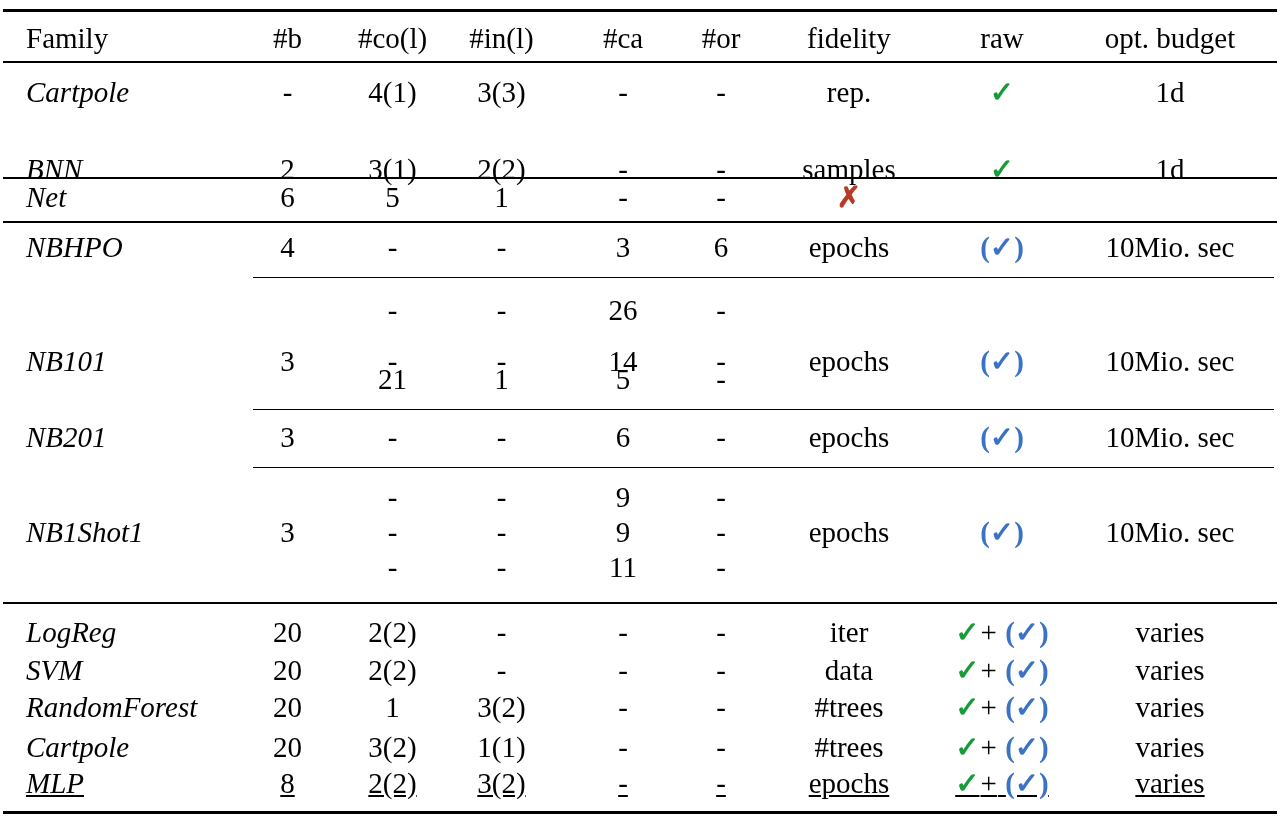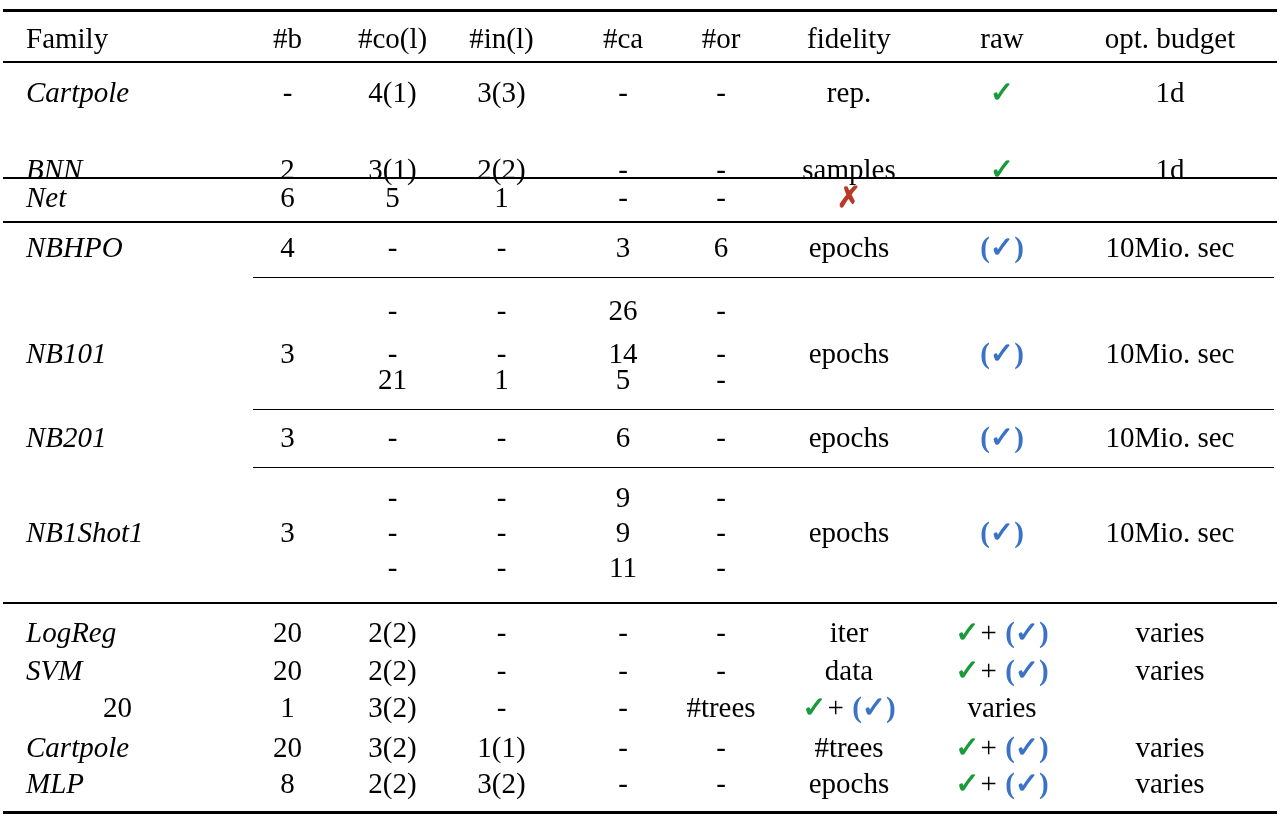--- a/index.html
+++ b/index.html
@@ -90,21 +90,21 @@
       <div class="cell c-family"></div>
       <div class="cell c-b"></div>
       <div class="cell c-co">-</div>
       <div class="cell c-in">-</div>
       <div class="cell c-ca">26</div>
       <div class="cell c-or">-</div>
       <div class="cell c-fidelity"></div>
       <div class="cell c-raw"></div>
       <div class="cell c-budget"></div>
     </div>
-    <div class="row" style="top: 335px; text-align: right;">
+    <div class="row" style="top: 343px; text-align: right;">
       <div class="cell c-family">NB101</div>
       <div class="cell c-b">3</div>
       <div class="cell c-co">-</div>
       <div class="cell c-in">-</div>
       <div class="cell c-ca">14</div>
       <div class="cell c-or">-</div>
       <div class="cell c-fidelity">epochs</div>
       <div class="cell c-raw"><span class="ck-blue">(✓)</span></div>
       <div class="cell c-budget">10Mio. sec</div>
     </div>
@@ -179,41 +179,42 @@
       <div class="cell c-b">20</div>
       <div class="cell c-co">2(2)</div>
       <div class="cell c-in">-</div>
       <div class="cell c-ca">-</div>
       <div class="cell c-or">-</div>
       <div class="cell c-fidelity">data</div>
       <div class="cell c-raw"><span class="ck-green">✓</span><span class="ck-black">+</span><span> </span><span class="ck-blue">(✓)</span></div>
       <div class="cell c-budget">varies</div>
     </div>
     <div class="row" style="top: 689px;">
+      <div class="cell c-family">RandomForest</div>
       <div class="cell c-b">20</div>
       <div class="cell c-co">1</div>
       <div class="cell c-in">3(2)</div>
       <div class="cell c-ca">-</div>
       <div class="cell c-or">-</div>
       <div class="cell c-fidelity">#trees</div>
       <div class="cell c-raw"><span class="ck-green">✓</span><span class="ck-black">+</span><span> </span><span class="ck-blue">(✓)</span></div>
       <div class="cell c-budget">varies</div>
     </div>
     <div class="row" style="top: 729px;">
       <div class="cell c-family">Cartpole</div>
       <div class="cell c-b">20</div>
       <div class="cell c-co">3(2)</div>
       <div class="cell c-in">1(1)</div>
       <div class="cell c-ca">-</div>
       <div class="cell c-or">-</div>
       <div class="cell c-fidelity">#trees</div>
       <div class="cell c-raw"><span class="ck-green">✓</span><span class="ck-black">+</span><span> </span><span class="ck-blue">(✓)</span></div>
       <div class="cell c-budget">varies</div>
     </div>
-    <div class="row" style="top: 765px;">
+    <div class="row" style="top: 765px; text-decoration: underline;">
       <div class="cell c-family">MLP</div>
       <div class="cell c-b">8</div>
       <div class="cell c-co">2(2)</div>
       <div class="cell c-in">3(2)</div>
       <div class="cell c-ca">-</div>
       <div class="cell c-or">-</div>
       <div class="cell c-fidelity">epochs</div>
       <div class="cell c-raw"><span class="ck-green">✓</span><span class="ck-black">+</span><span> </span><span class="ck-blue">(✓)</span></div>
       <div class="cell c-budget">varies</div>
     </div>

